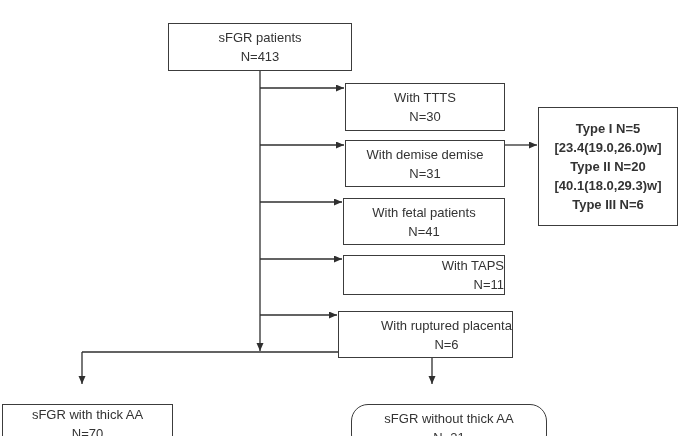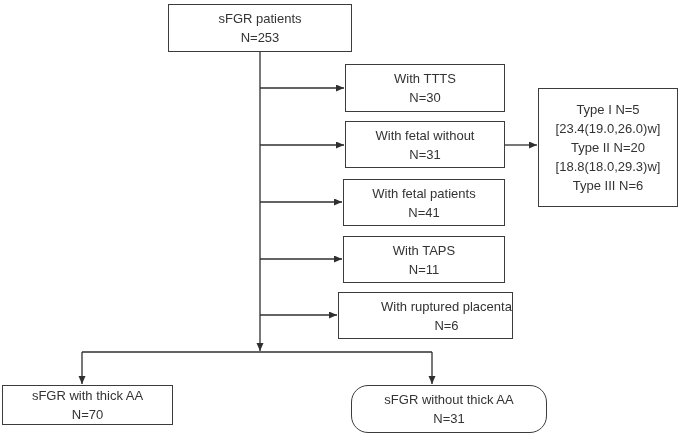--- a/index.html
+++ b/index.html
@@ -22,29 +22,30 @@
     position: absolute;
     box-sizing: border-box;
     border: 1.5px solid #3c3c3c;
     background: #ffffff;
     display: flex;
     flex-direction: column;
     align-items: center;
     justify-content: center;
     text-align: center;
     line-height: 19px;
+    margin-top: 19px;
   }
 
   .box.root      { left: 168px; top: 4px;   width: 184px; height: 48px; }
   .box.ttts      { left: 345px; top: 64px;  width: 160px; height: 48px; }
   .box.demise    { left: 345px; top: 121px; width: 160px; height: 47px; }
   .box.reduction { left: 343px; top: 179px; width: 162px; height: 47px; }
-  .box.taps      { left: 343px; top: 236px; width: 162px; height: 47px; }
+  .box.taps      { left: 343px; top: 236px; width: 162px; height: 40px; align-items: flex-end; }
   .box.placenta  { left: 338px; top: 292px; width: 175px; height: 47px; padding-left: 42px; }
-  .box.types     { left: 538px; top: 88px;  width: 140px; height: 119px; }
+  .box.types     { left: 538px; top: 88px;  width: 140px; height: 119px; font-weight: bold; }
   .box.thick     { left: 2px;   top: 385px; width: 171px; height: 40px; }
   .box.nothick   { left: 351px; top: 385px; width: 196px; height: 48px; border-radius: 17px; }
 </style>
 </head>
 <body>
 
 <div class="canvas">
 
   <svg class="connectors" viewBox="0 0 685 436" xmlns="http://www.w3.org/2000/svg">
     <defs>
@@ -63,30 +64,30 @@
 
     <line x1="505" y1="145" x2="537" y2="145" stroke="#2f2f2f" stroke-width="1.3" marker-end="url(#arrow)"></line>
 
     <line x1="82" y1="352" x2="432" y2="352" stroke="#2f2f2f" stroke-width="1.3"></line>
     <line x1="82" y1="352" x2="82" y2="384" stroke="#2f2f2f" stroke-width="1.3" marker-end="url(#arrow)"></line>
     <line x1="432" y1="352" x2="432" y2="384" stroke="#2f2f2f" stroke-width="1.3" marker-end="url(#arrow)"></line>
   </svg>
 
   <div class="box root">
     <div>sFGR patients</div>
-    <div>N=253</div>
+    <div>N=413</div>
   </div>
 
   <div class="box ttts">
     <div>With TTTS</div>
     <div>N=30</div>
   </div>
 
   <div class="box demise">
-    <div>With fetal without</div>
+    <div>With demise demise</div>
     <div>N=31</div>
   </div>
 
   <div class="box reduction">
     <div>With fetal patients</div>
     <div>N=41</div>
   </div>
 
   <div class="box taps">
     <div>With TAPS</div>
@@ -95,21 +96,21 @@
 
   <div class="box placenta">
     <div>With ruptured placenta</div>
     <div>N=6</div>
   </div>
 
   <div class="box types">
     <div class="dl">Type I   N=5</div>
     <div class="dl">[23.4(19.0,26.0)w]</div>
     <div class="dl">Type II  N=20</div>
-    <div class="dl">[18.8(18.0,29.3)w]</div>
+    <div class="dl">[40.1(18.0,29.3)w]</div>
     <div class="dl">Type III  N=6</div>
   </div>
 
   <div class="box thick">
     <div>sFGR with thick AA</div>
     <div>N=70</div>
   </div>
 
   <div class="box nothick">
     <div>sFGR without thick AA</div>

